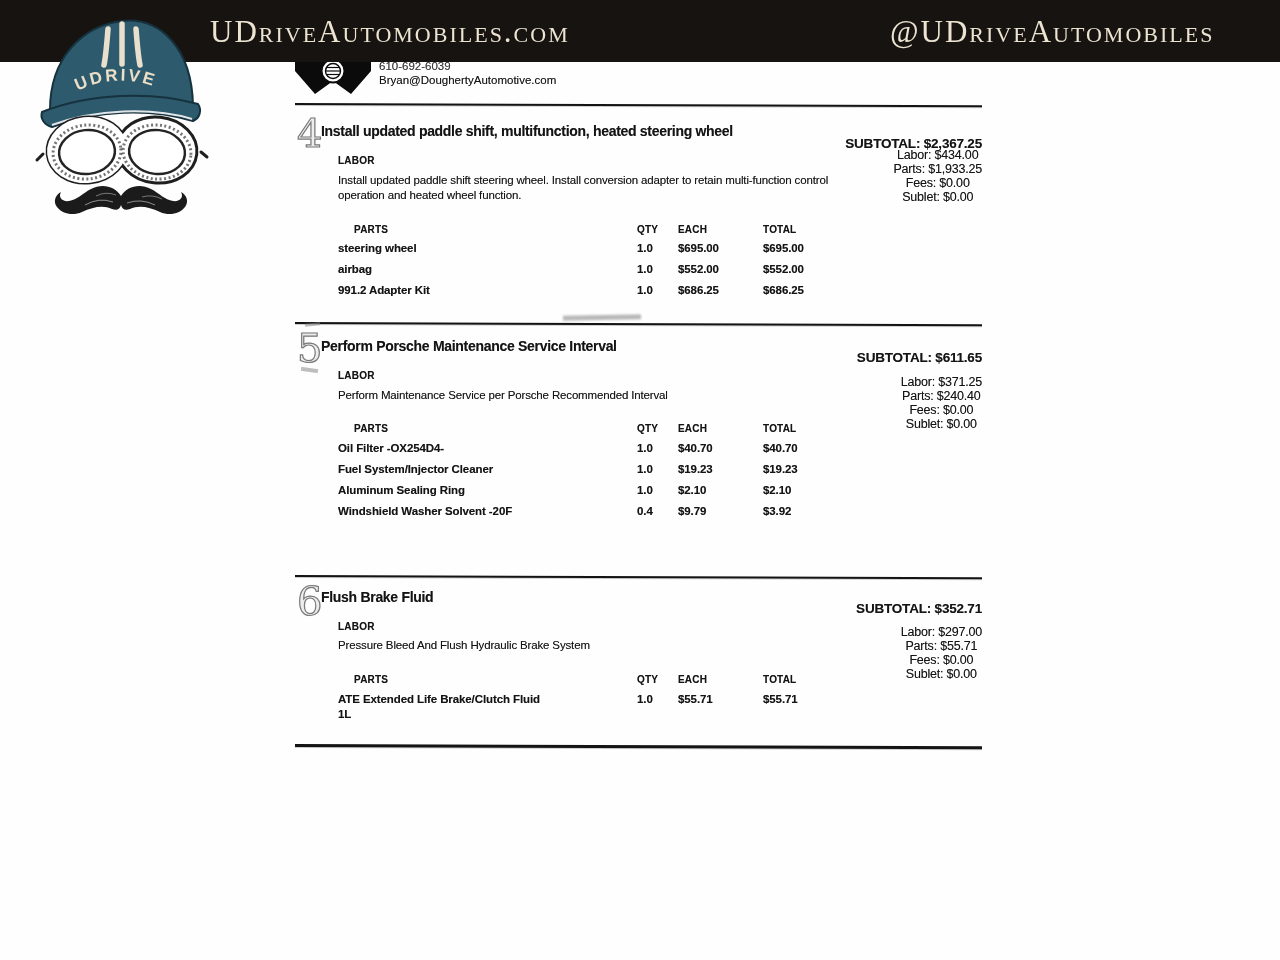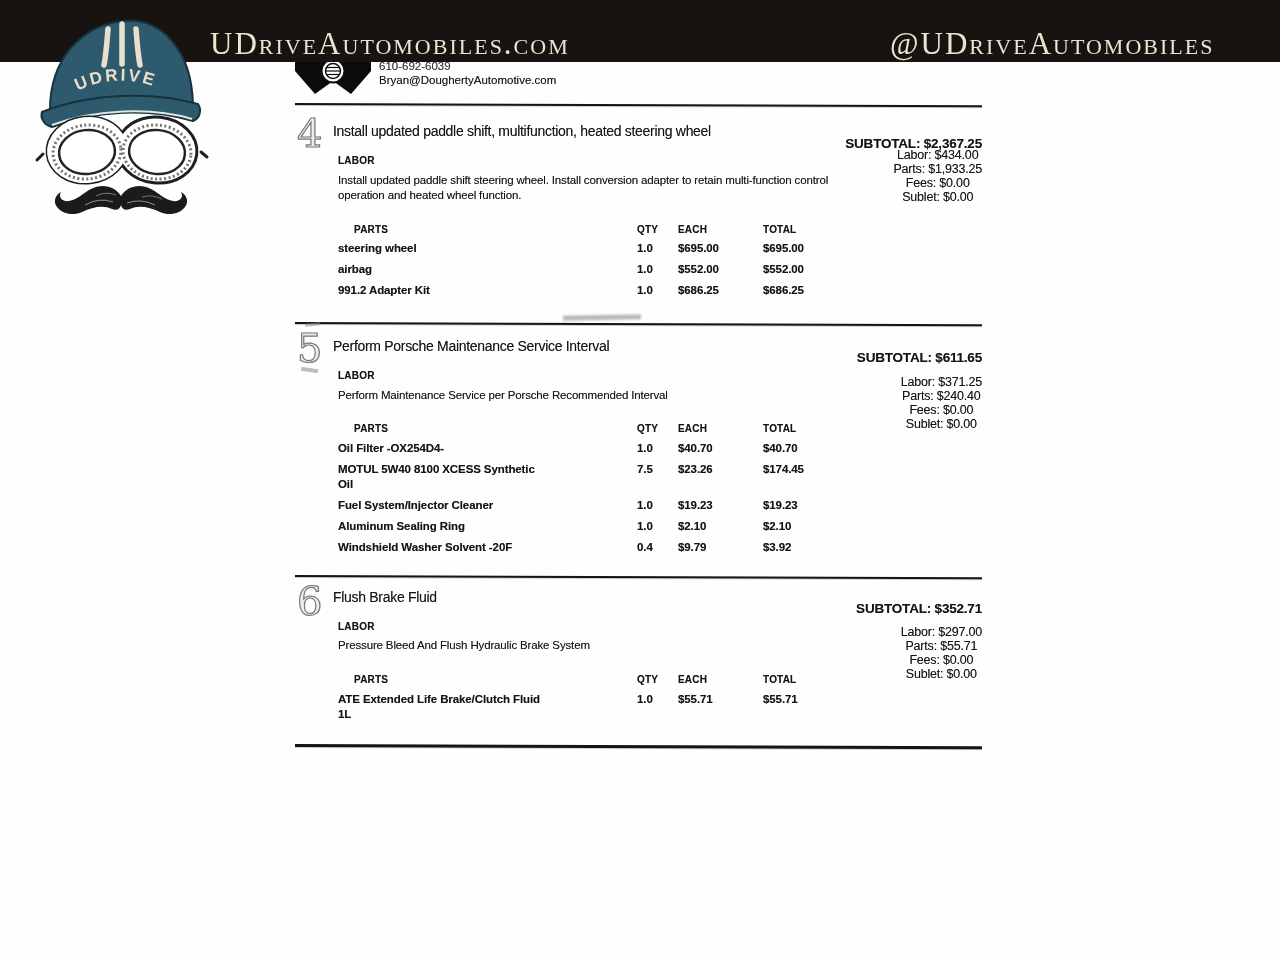--- a/index.html
+++ b/index.html
@@ -5,21 +5,21 @@
   * { margin:0; padding:0; box-sizing:border-box; }
   html,body { width:1280px; height:960px; background:#ffffff; overflow:hidden;
               font-family:"Liberation Sans", sans-serif; }
   .page { position:relative; width:1280px; height:960px; background:#fefefe; }
 
   
   .banner { position:absolute; left:0; top:0; width:1280px; height:62px;
             background:#171310; z-index:2; }
   .banner span { position:absolute; top:14px; color:#ece4d1;
                  font-family:"Liberation Serif", serif; font-variant:small-caps;
-                 font-size:31px; letter-spacing:2px; white-space:nowrap;margin-top:12px; }
+                 font-size:31px; letter-spacing:2px; white-space:nowrap; }
   .b-site   { left:210px; }
   .b-phone  { left:652px; font-variant:normal; }
   .b-social { left:890px; }
 
   
   .mascot { position:absolute; left:30px; top:8px; width:210px; height:222px; z-index:5; }
 
   
   .doc { position:absolute; left:295px; top:62px; width:687px; height:720px;
          color:#141414; text-shadow:0 0 .5px rgba(20,20,20,.45); }
@@ -37,21 +37,21 @@
 
   .sec { position:absolute; left:0; width:687px; }
   #sec4 { top:41px;  height:219px; }
   #sec5 { top:260px; height:253px; }
   #sec6 { top:513px; height:169px; }
   .sec .rule { top:0; }
 
   .num { position:absolute; left:2px; font-family:"DejaVu Serif", serif;
          font-size:40px; line-height:40px; color:#ededed;
          -webkit-text-stroke:1.2px #7b7b7b; text-shadow:0 0 1px #9a9a9a; }
-  .title    { position:absolute; left:38px; font-weight:normal; font-size:14px;
+  .title    { position:absolute; left:26px; font-weight:bold; font-size:14px;
               letter-spacing:-0.3px; white-space:nowrap; }
   .subtotal { position:absolute; right:0; font-weight:bold; font-size:13.5px;
               letter-spacing:-0.2px; white-space:nowrap; }
   .labor-hdr, .col-h { font-weight:bold; font-size:10px; letter-spacing:.2px; }
   .labor-hdr { position:absolute; left:43px;text-align:center; }
   .desc { position:absolute; left:43px; width:505px; font-size:11.5px;
           line-height:14.5px; letter-spacing:-0.15px; }
   .summary { position:absolute; right:0; text-align:center; font-size:12.5px;
              line-height:13.9px; letter-spacing:-0.2px; }
   .phdr { position:absolute; left:0; width:687px; height:12px; }
@@ -216,26 +216,20 @@
         <span class="col-h c-total">TOTAL</span>
       </div>
       <div class="rows">
         <div class="prow">
           <span class="pname">Oil Filter -OX254D4-</span>
           <span class="pqty">1.0</span>
           <span class="peach">$40.70</span>
           <span class="ptotal">$40.70</span>
         </div>
         <div class="prow">
-          <span class="pname">MOTUL 5W40 8100 XCESS Synthetic Oil</span>
-          <span class="pqty">7.5</span>
-          <span class="peach">$23.26</span>
-          <span class="ptotal">$174.45</span>
-        </div>
-        <div class="prow">
           <span class="pname">Fuel System/Injector Cleaner</span>
           <span class="pqty">1.0</span>
           <span class="peach">$19.23</span>
           <span class="ptotal">$19.23</span>
         </div>
         <div class="prow">
           <span class="pname">Aluminum Sealing Ring</span>
           <span class="pqty">1.0</span>
           <span class="peach">$2.10</span>
           <span class="ptotal">$2.10</span>

